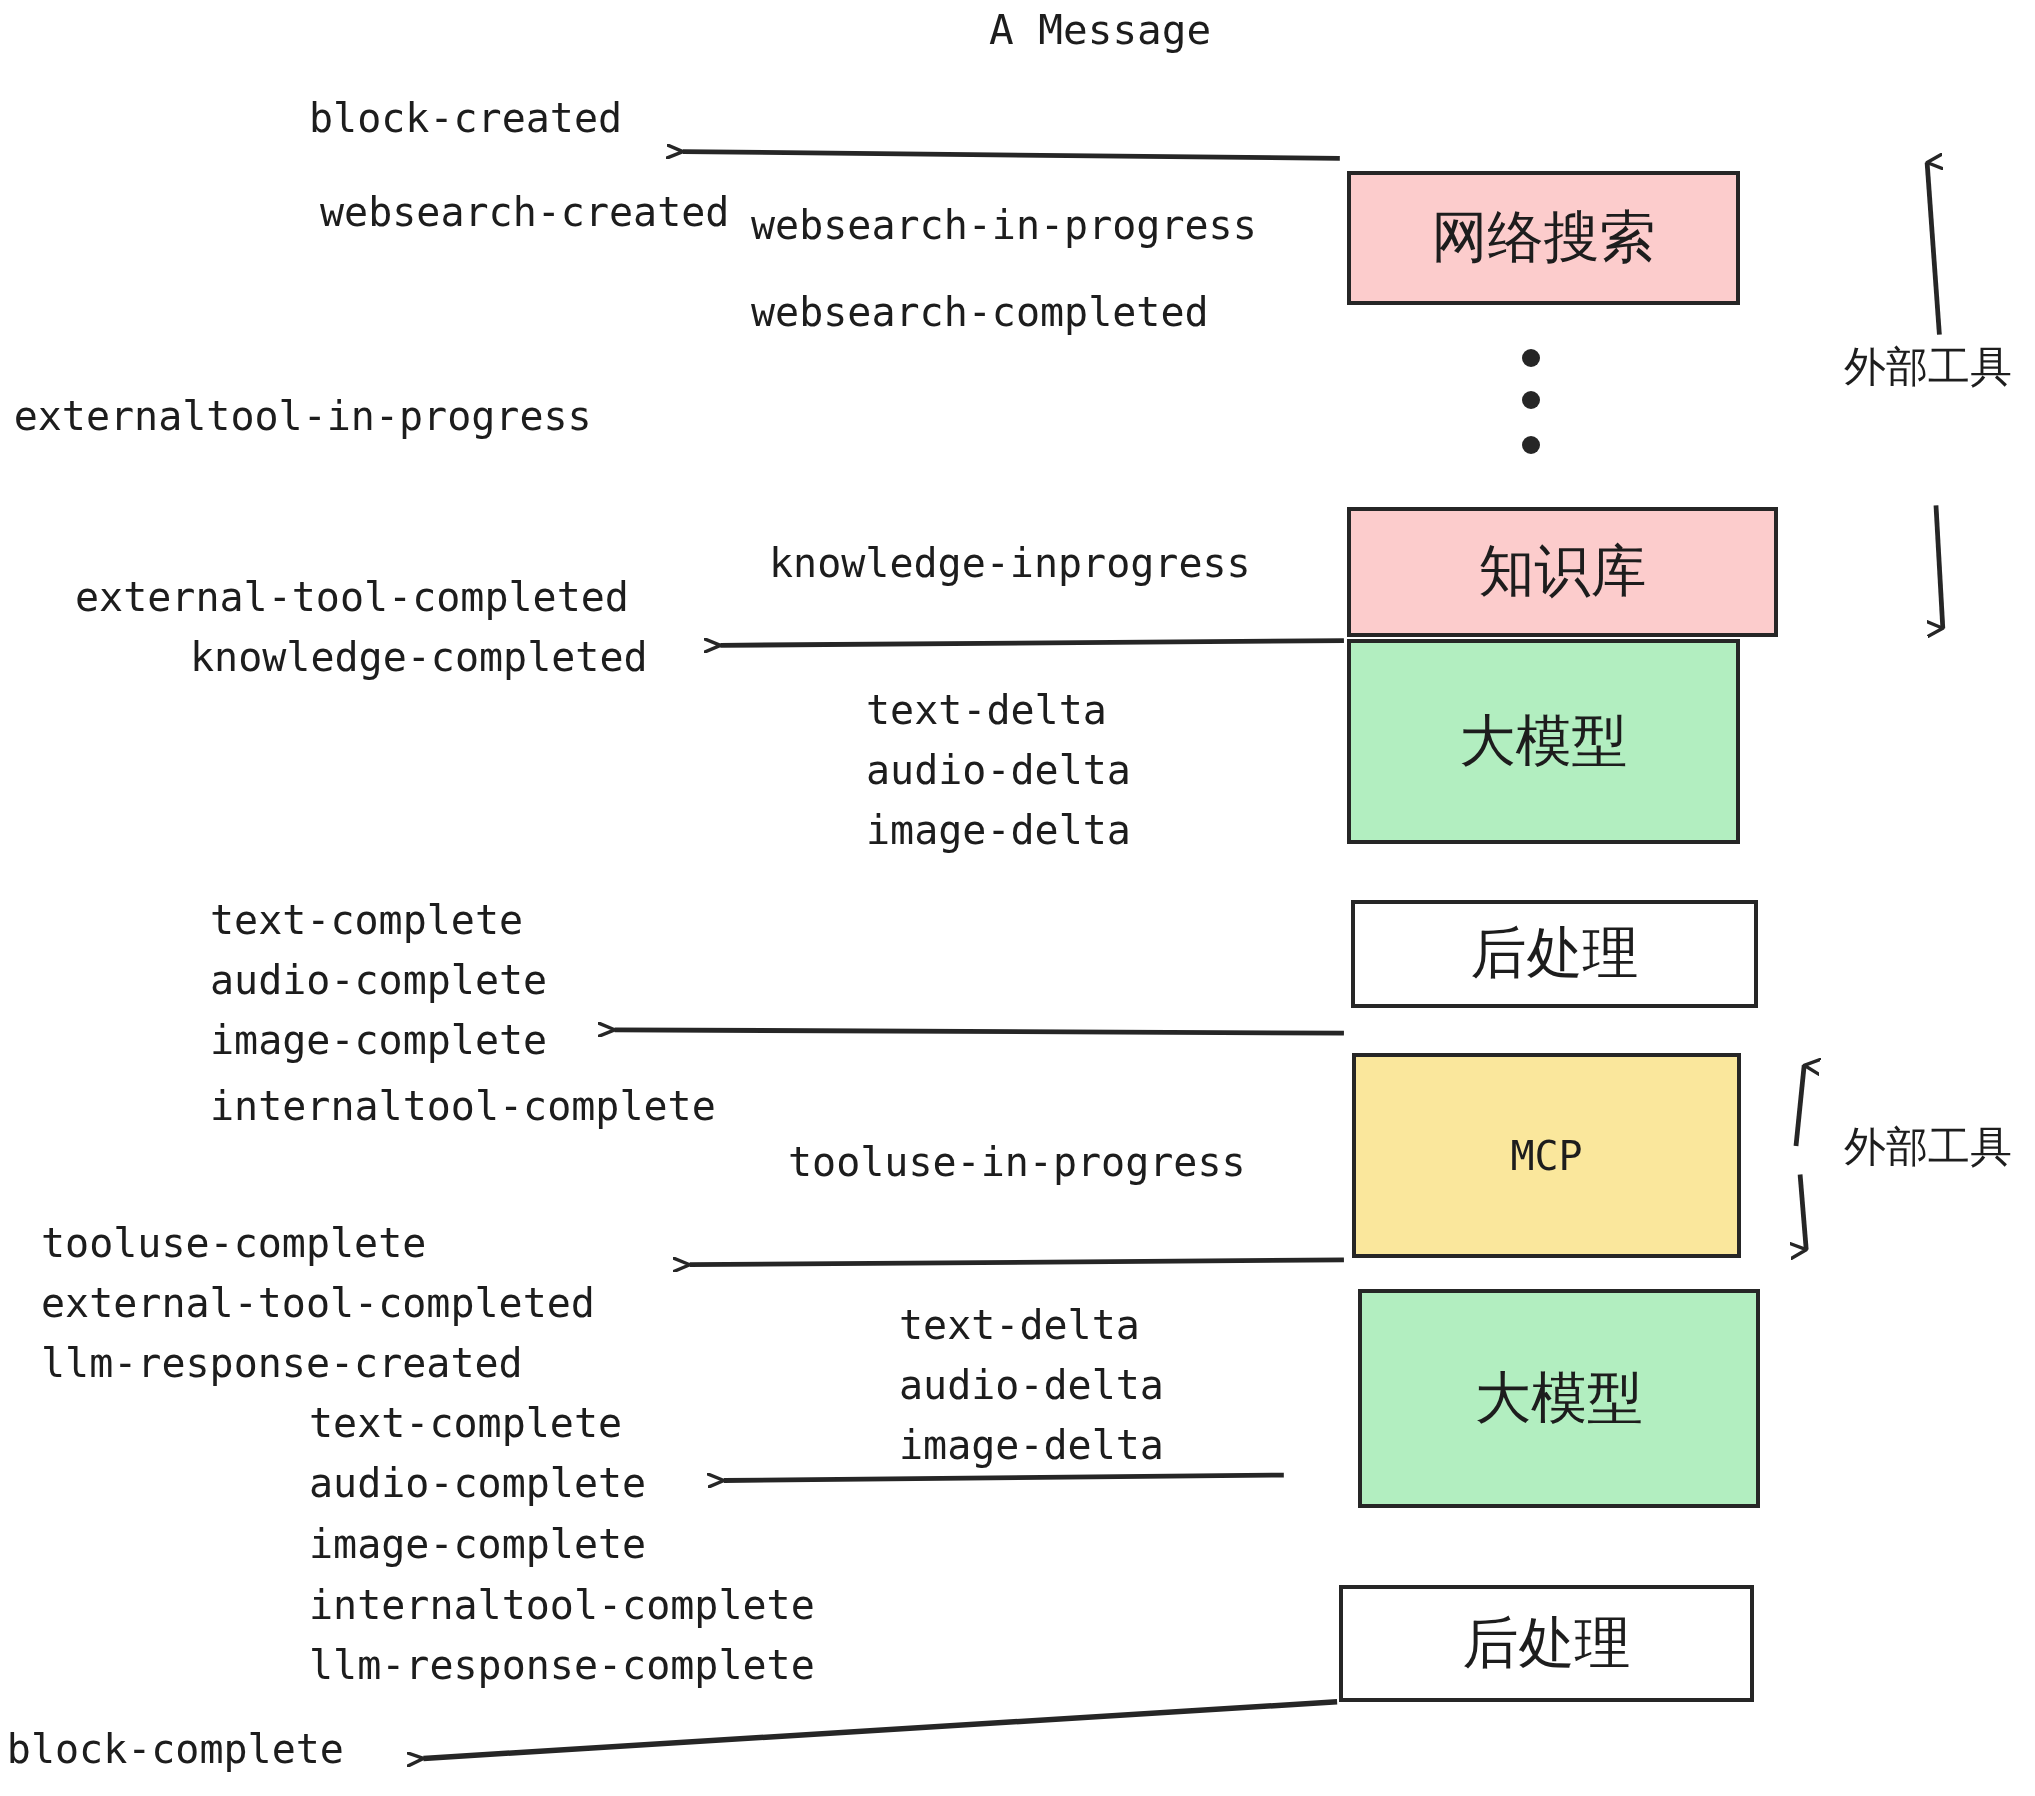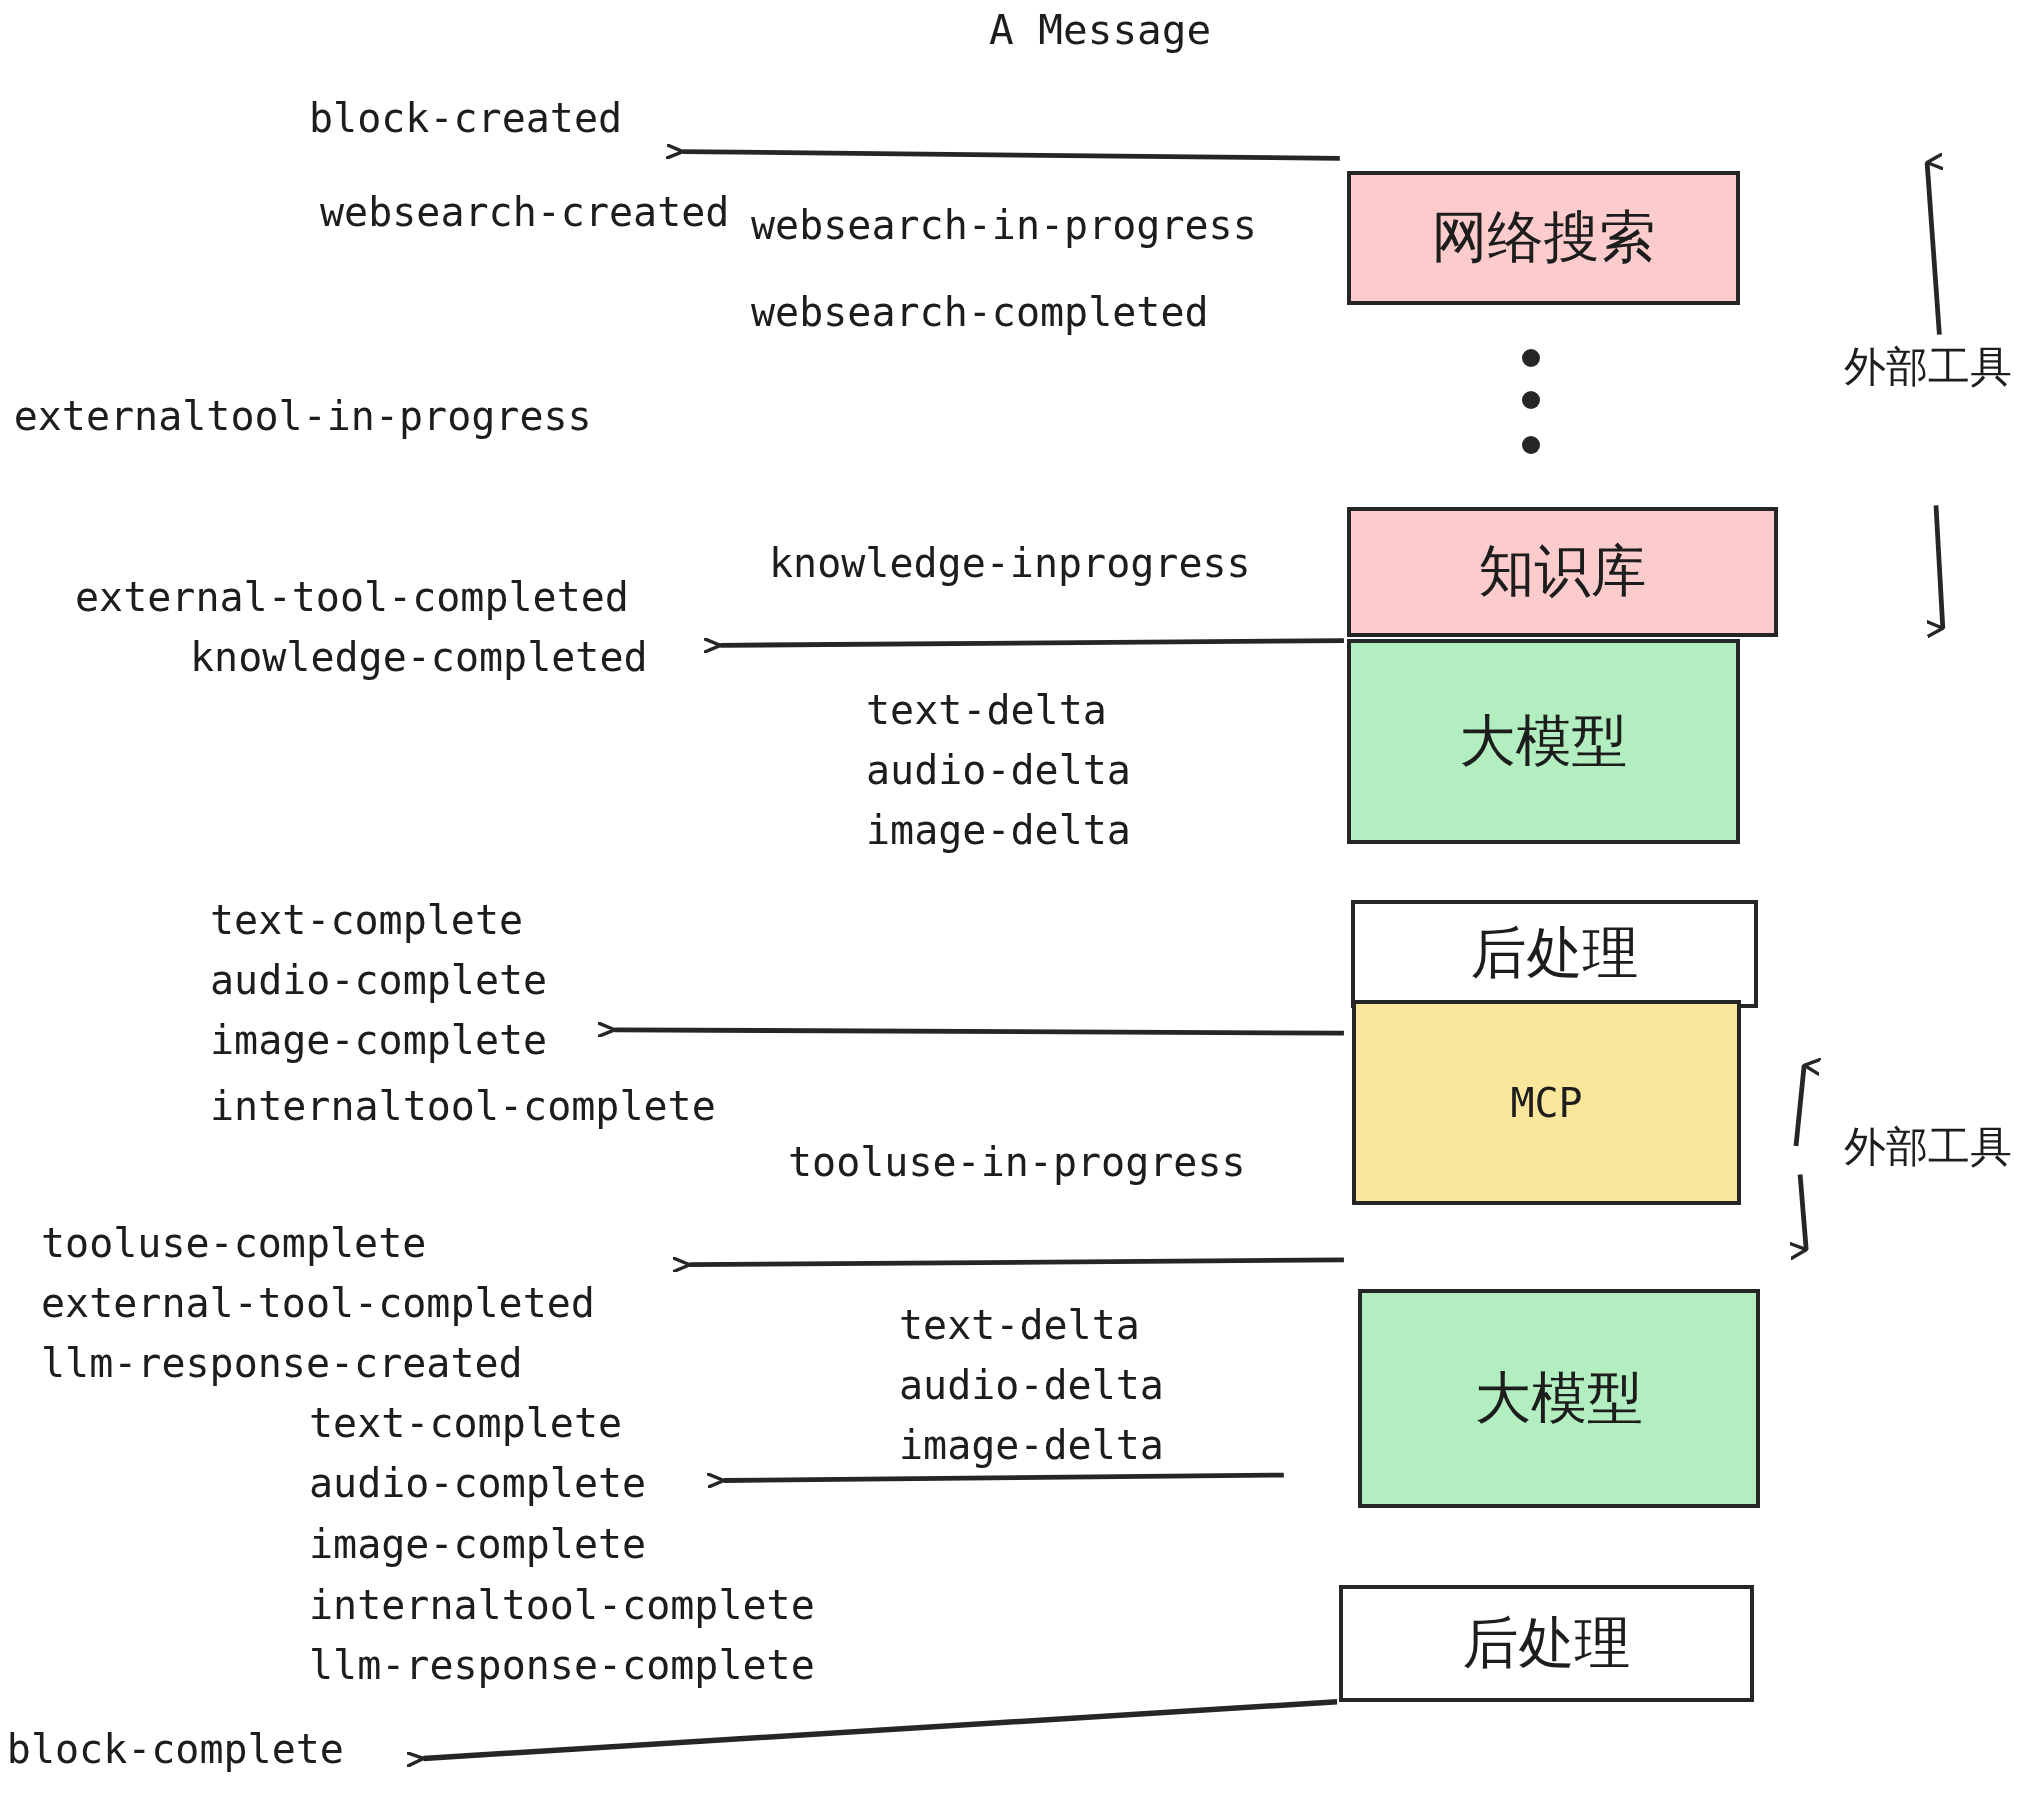--- a/index.html
+++ b/index.html
@@ -79,21 +79,21 @@
   </div>
 
   <div class="box" style="left:1347px;top:639px;width:393px;height:205px;background:#b2eec0;">
     <span>大模型</span>
   </div>
 
   <div class="box" style="left:1351px;top:900px;width:407px;height:108px;background:#ffffff;">
     <span>后处理</span>
   </div>
 
-  <div class="box mcp" style="left:1352px;top:1000px;width:389px;height:205px;background:#fae79c;">
+  <div class="box mcp" style="left:1352px;top:1053px;width:389px;height:205px;background:#fae79c;">
     <span>MCP</span>
   </div>
 
   <div class="box" style="left:1358px;top:1289px;width:402px;height:219px;background:#b2eec0;">
     <span>大模型</span>
   </div>
 
   <div class="box" style="left:1339px;top:1585px;width:415px;height:117px;background:#ffffff;">
     <span>后处理</span>
   </div>

